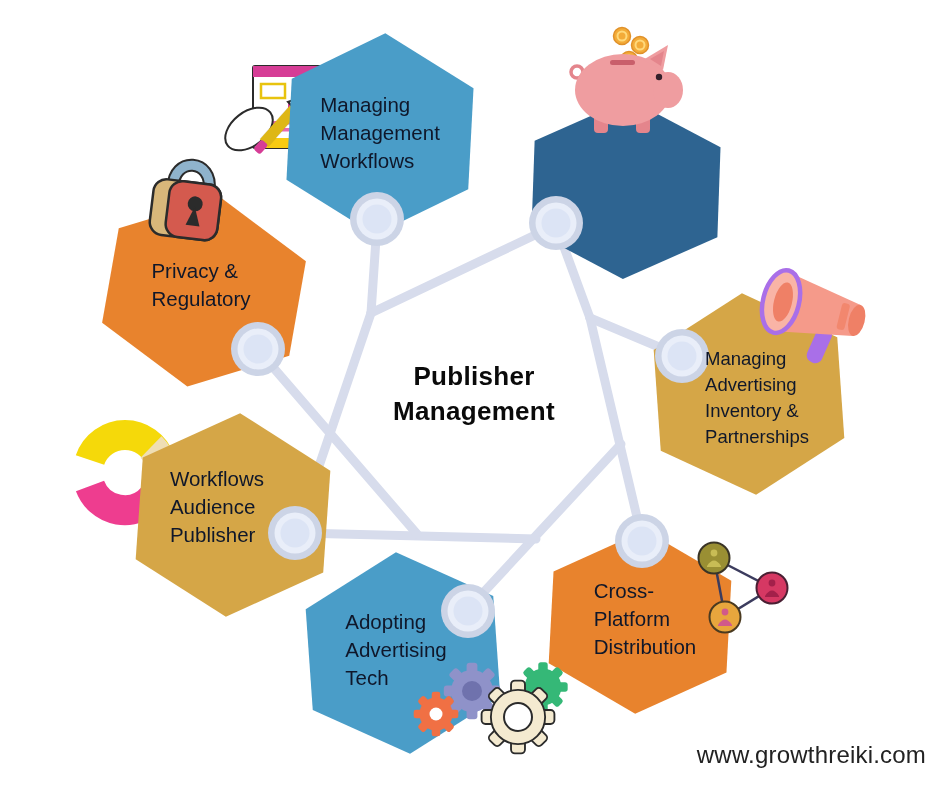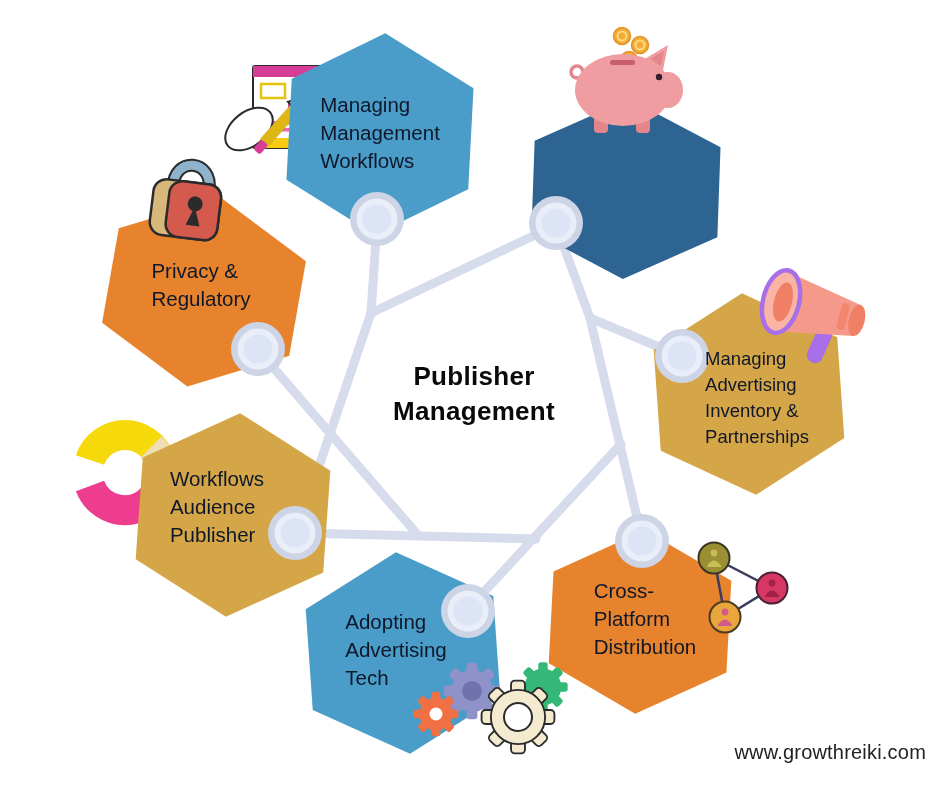--- a/index.html
+++ b/index.html
@@ -15,21 +15,21 @@
   }
   .hex-label span{display:block;}
   .hex-label.small{font-size:18.5px;line-height:1.4;}
   .center-title{
     position:absolute;left:474px;top:394px;transform:translate(-50%,-50%);
     text-align:center;font-size:26px;font-weight:700;color:#0a0a0a;
     line-height:1.33;letter-spacing:.3px;white-space:nowrap;z-index:5;
   }
   .center-title span{display:block;}
   .site-url{
-    position:absolute;right:14px;top:741px;font-size:20px;color:#222222;
+    position:absolute;right:14px;top:741px;font-size:24px;color:#222222;
     letter-spacing:.2px;z-index:5;
   }
 </style>
 </head>
 <body>
 
 <div class="canvas">
 
   <svg width="940" height="788" viewBox="0 0 940 788">
     <defs>

